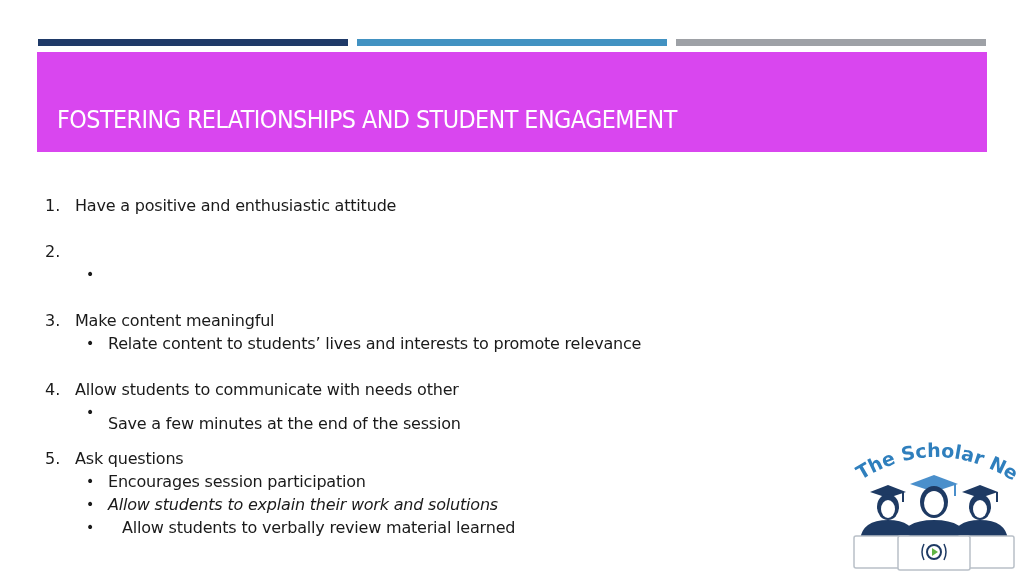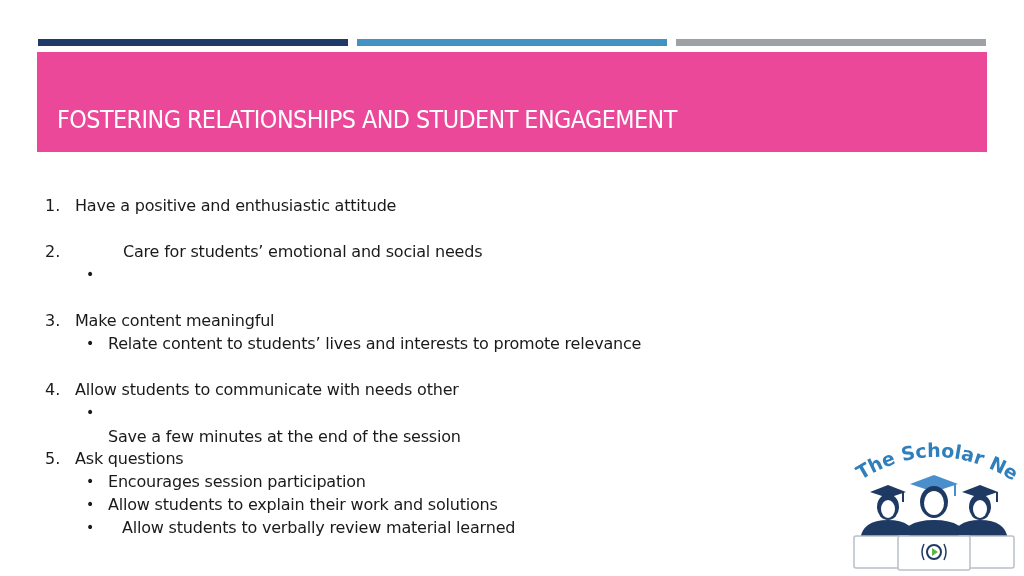--- a/index.html
+++ b/index.html
@@ -1,21 +1,21 @@
 <!DOCTYPE html>
 <html><head>
 <meta charset="utf-8">
 <style>
   html, body { margin:0; padding:0; }
   body { width:1024px; height:576px; background:#ffffff; position:relative; overflow:hidden; font-family:"DejaVu Sans", sans-serif; }
   .bar { position:absolute; top:39px; height:7px; }
   .bar1 { left:38px; width:310px; background:#1f3a68; }
   .bar2 { left:357px; width:310px; background:#4292c2; }
   .bar3 { left:676px; width:310px; background:#9ea1a6; }
-  .title-box { position:absolute; left:37px; top:52px; width:950px; height:100px; background:#ec4899; }
+  .title-box { position:absolute; left:37px; top:52px; width:950px; height:100px; background:#d946ef; }
   .title { position:absolute; left:20px; top:54px; color:#ffffff; font-size:24px; letter-spacing:-0.6px; white-space:nowrap; font-family:"DejaVu Sans", sans-serif; transform:scaleX(0.93); transform-origin:left center; }
   .content { position:absolute; left:0; top:0; width:1024px; height:576px; }
   .line { position:absolute; font-size:16px; color:#1a1a1a; white-space:nowrap; letter-spacing:-0.2px; }
   .num { position:absolute; font-size:16px; color:#1a1a1a; }
   .bullet { position:absolute; font-size:14px; color:#1a1a1a; }
   .logo { position:absolute; left:850px; top:440px; width:170px; height:132px; }
 </style>
 </head>
 <body>
 
@@ -26,39 +26,38 @@
 <div class="title-box">
   <div class="title">FOSTERING RELATIONSHIPS AND STUDENT ENGAGEMENT</div>
 </div>
 
 <div class="content">
 
   <span class="num" style="left:45px; top:196px;">1.</span>
   <span class="line" style="left:75px; top:196px;">Have a positive and enthusiastic attitude</span>
 
   <span class="num" style="left:45px; top:242px;">2.</span>
-  <span class="line" style="left:123px; top:242px;">Care for students’ emotional and social needs</span>
   <span class="bullet" style="left:86px; top:266px;">•</span>
 
   <span class="num" style="left:45px; top:311px;">3.</span>
   <span class="line" style="left:75px; top:311px;">Make content meaningful</span>
   <span class="bullet" style="left:86px; top:335px;">•</span>
   <span class="line" style="left:108px; top:334px;">Relate content to students’ lives and interests to promote relevance</span>
 
   <span class="num" style="left:45px; top:380px;">4.</span>
   <span class="line" style="left:75px; top:380px;">Allow students to communicate with needs other</span>
   <span class="bullet" style="left:86px; top:404px;">•</span>
-  <span class="line" style="left:108px; top:427px;">Save a few minutes at the end of the session</span>
+  <span class="line" style="left:108px; top:414px;">Save a few minutes at the end of the session</span>
 
   <span class="num" style="left:45px; top:449px;">5.</span>
   <span class="line" style="left:75px; top:449px;">Ask questions</span>
   <span class="bullet" style="left:86px; top:473px;">•</span>
   <span class="line" style="left:108px; top:472px;">Encourages session participation</span>
   <span class="bullet" style="left:86px; top:496px;">•</span>
-  <span class="line" style="left:108px; top:495px;">Allow students to explain their work and solutions</span>
+  <span class="line" style="left:108px; top:495px;font-style:italic;">Allow students to explain their work and solutions</span>
   <span class="bullet" style="left:86px; top:519px;">•</span>
   <span class="line" style="left:122px; top:518px;">Allow students to verbally review material learned</span>
 </div>
 
 <div class="logo">
   <svg width="170" height="132" viewBox="0 0 170 132">
     <defs>
       <path id="arc" d="M8,42 Q85,-8 165,42" fill="none"></path>
     </defs>
     <text font-family="DejaVu Sans, sans-serif" font-size="19" fill="#2f7fbd" font-weight="bold">

